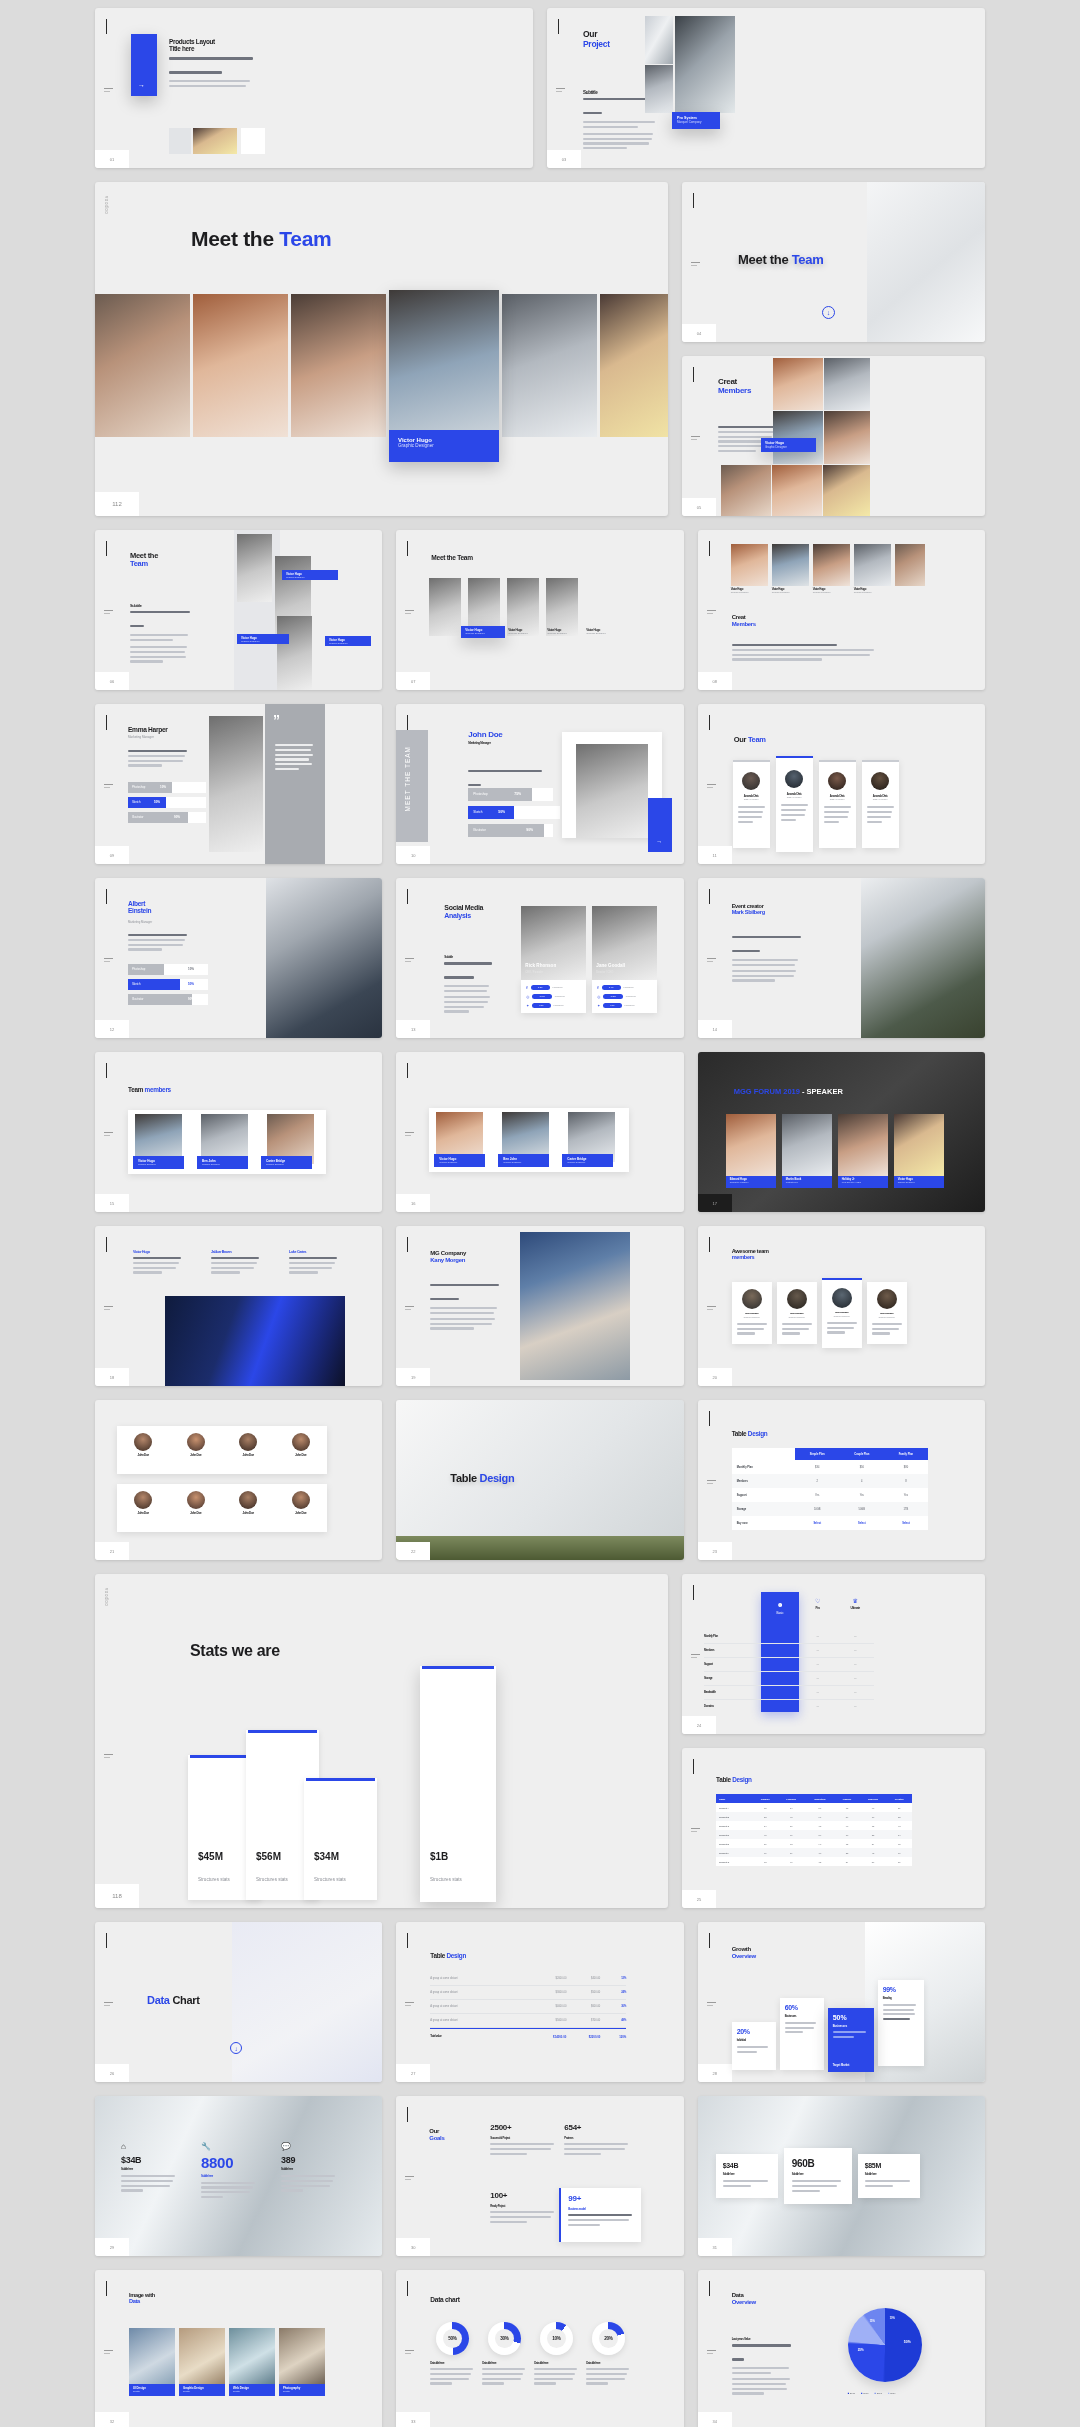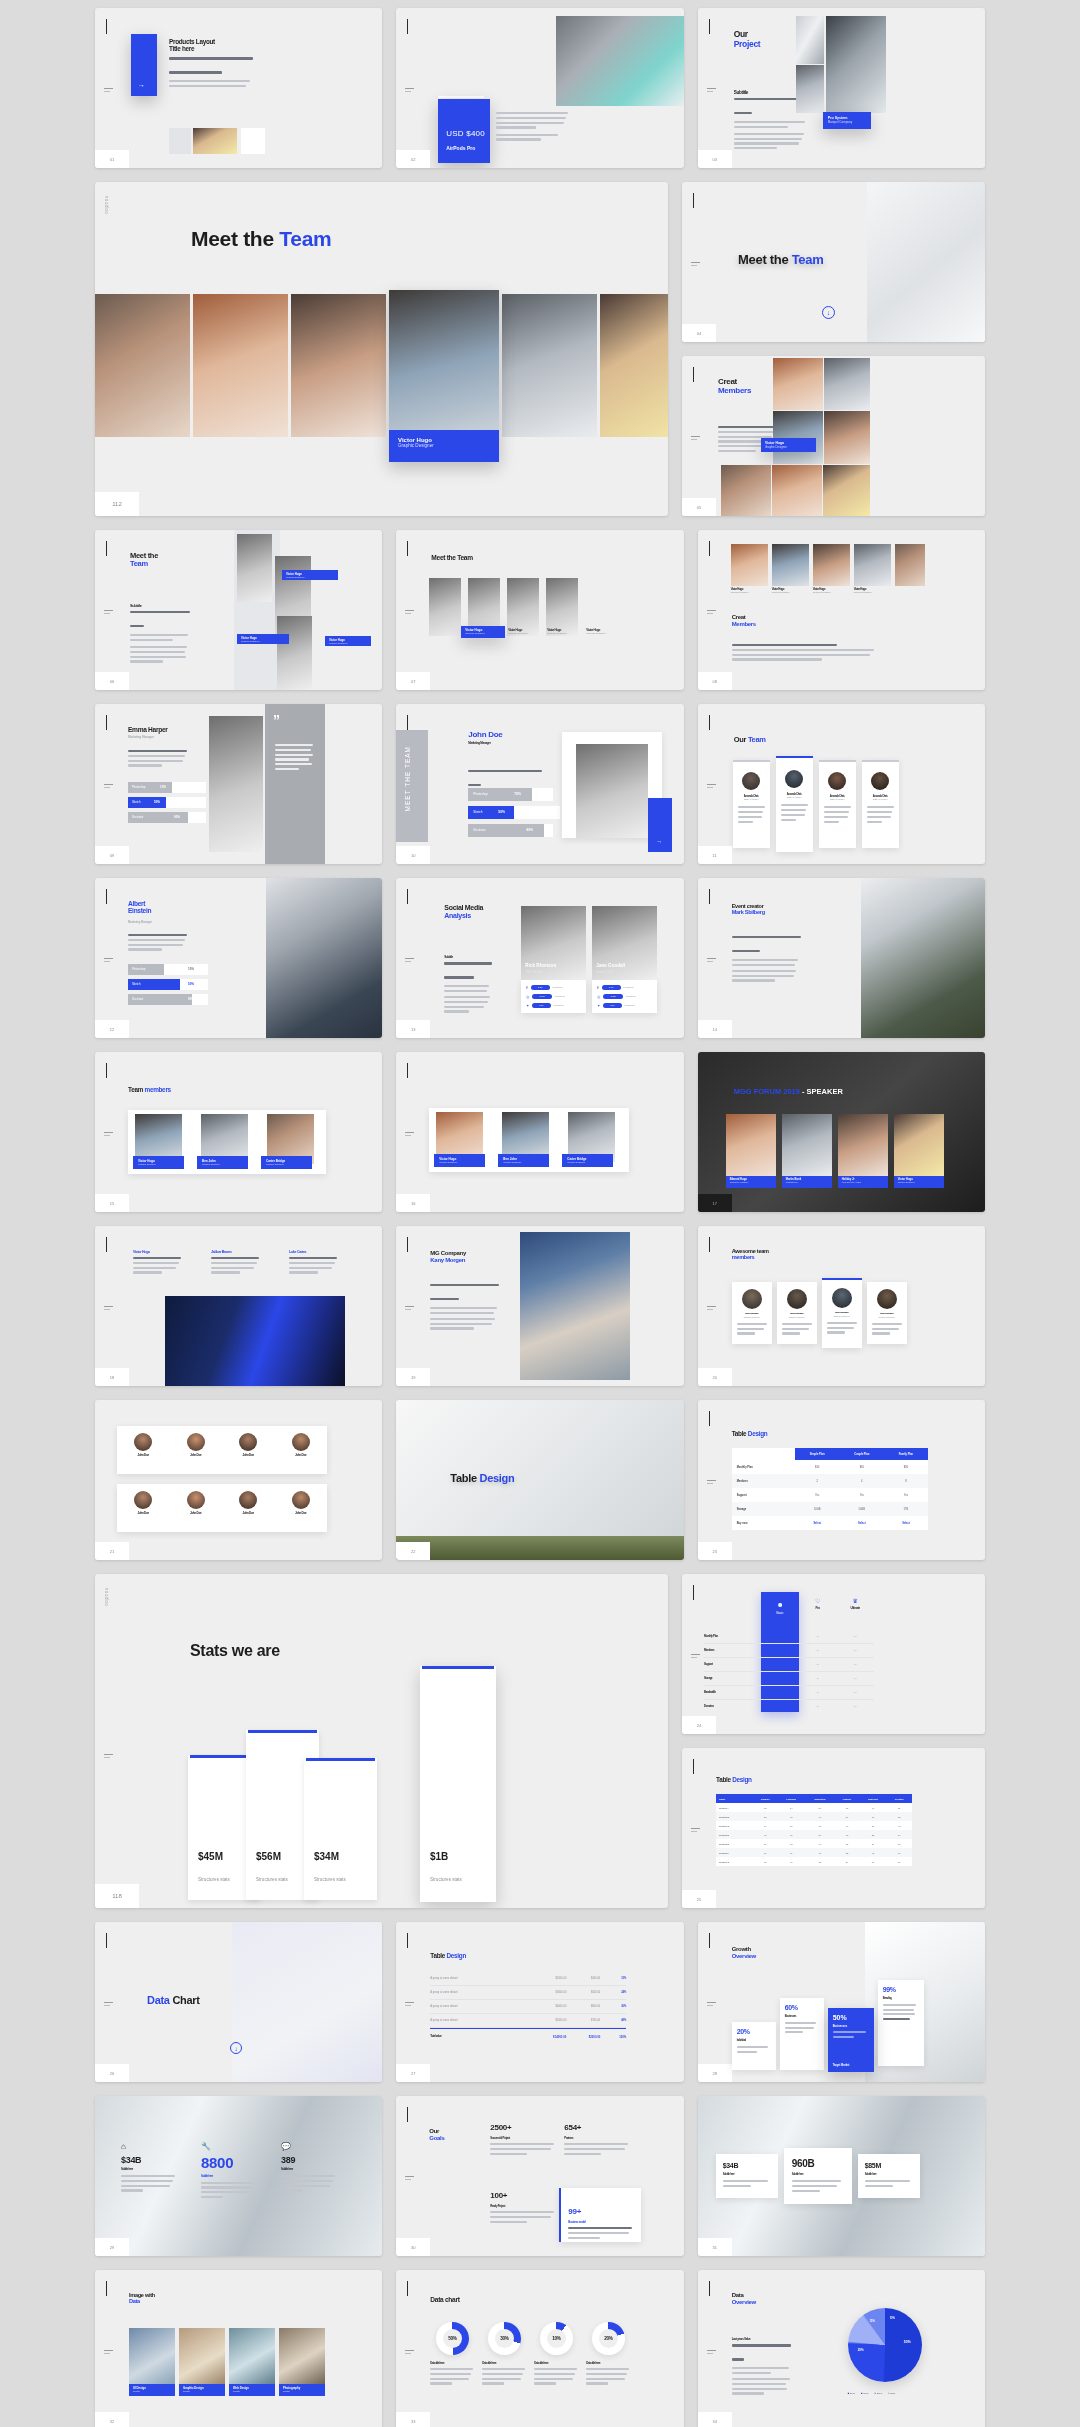--- a/index.html
+++ b/index.html
@@ -79,39 +79,20 @@
           <div class="lo b" style="width:96%"></div><div class="lo b" style="width:60%;display:inline-block"></div>
           <div class="lo" style="width:92%"></div><div class="lo" style="width:88%"></div>
         </div>
       </div>
       <div class="ph" style="position:absolute;left:74px;bottom:14px;width:22px;height:26px;background:#e2e4e7;"></div>
       <div class="img p6" style="position:absolute;left:98px;bottom:14px;width:44px;height:26px;"></div>
       <div style="position:absolute;left:146px;bottom:14px;width:24px;height:26px;background:#fff;"></div>
       <div class="ptab">01</div>
     </div>
 
-    <div class="slide s-sm">
-      <div class="tick"></div>
-      <div class="dash"></div>
-      <div class="img desk" style="position:absolute;right:0;top:8px;width:128px;height:90px;"></div>
-      <div style="position:absolute;left:42px;top:88px;width:46px;height:2px;background:#fff;"></div>
-      <div class="bluebox shadow" style="position:absolute;left:42px;top:91px;width:52px;height:64px;">
-        <div style="position:absolute;left:8px;top:30px;color:#fff;font-size:8px;letter-spacing:.2px;">USD $400</div>
-        <div style="position:absolute;left:8px;top:46px;color:#fff;font-size:5px;font-weight:bold;">AirPods Pro</div>
-      </div>
-      <div style="position:absolute;left:100px;top:104px;width:72px;">
-        <div class="lo" style="width:100%"></div>
-          <div class="lo" style="width:97%"></div>
-        <div class="lo" style="width:94%"></div>
-          <div class="lo" style="width:55%"></div>
-        <div class="lo" style="width:86%;margin-top:5px;"></div>
-          <div class="lo" style="width:62%"></div>
-      </div>
-      <div class="ptab">02</div>
-    </div>
 
     <div class="slide s-sm">
       <div class="tick"></div>
       <div class="dash"></div>
       <div style="position:absolute;left:36px;top:22px;">
         <div class="h1" style="font-size:8.5px;">Our</div>
         <div class="h1 blue" style="font-size:8.5px;">Project</div>
       </div>
       <div style="position:absolute;left:36px;top:82px;width:78px;">
         <div class="h1" style="font-size:4.6px;margin-bottom:3px;">Subtitle</div>
@@ -883,21 +864,21 @@
         <div style="position:absolute;left:0;bottom:0;width:73px;height:145px;background:#fff;box-shadow:0 2px 6px rgba(0,0,0,.10);">
           <div style="position:absolute;left:2px;right:2px;top:0;height:2.5px;background:#2b47e8;"></div>
           <div class="barlbl" style="position:absolute;left:10px;bottom:38px;font-size:10px;">$45M</div>
           <div class="tiny" style="position:absolute;left:10px;bottom:16px;font-size:4.6px;width:40px;">Structures stats</div>
         </div>
         <div style="position:absolute;left:58px;bottom:0;width:73px;height:170px;background:#fff;box-shadow:0 2px 6px rgba(0,0,0,.10);">
           <div style="position:absolute;left:2px;right:2px;top:0;height:2.5px;background:#2b47e8;"></div>
           <div class="barlbl" style="position:absolute;left:10px;bottom:38px;font-size:10px;">$56M</div>
           <div class="tiny" style="position:absolute;left:10px;bottom:16px;font-size:4.6px;width:40px;">Structures stats</div>
         </div>
-        <div style="position:absolute;left:116px;bottom:0;width:73px;height:142px;background:#fff;box-shadow:0 2px 6px rgba(0,0,0,.10);">
+        <div style="position:absolute;left:116px;bottom:0;width:73px;height:122px;background:#fff;box-shadow:0 2px 6px rgba(0,0,0,.10);">
           <div style="position:absolute;left:2px;right:2px;top:0;height:2.5px;background:#2b47e8;"></div>
           <div class="barlbl" style="position:absolute;left:10px;bottom:38px;font-size:10px;">$34M</div>
           <div class="tiny" style="position:absolute;left:10px;bottom:16px;font-size:4.6px;width:40px;">Structures stats</div>
         </div>
         <div style="position:absolute;left:232px;bottom:-2px;width:76px;height:236px;background:#fff;box-shadow:0 6px 16px rgba(0,0,0,.18);">
           <div style="position:absolute;left:2px;right:2px;top:0;height:3px;background:#2b47e8;"></div>
           <div class="barlbl" style="position:absolute;left:10px;bottom:40px;font-size:10px;">$1B</div>
           <div class="tiny" style="position:absolute;left:10px;bottom:18px;font-size:4.6px;width:40px;">Structures stats</div>
         </div>
       </div>
@@ -1227,21 +1208,21 @@
       </div>
       <div style="position:absolute;left:94px;top:96px;width:66px;">
         <div class="h1" style="font-size:8px;">100+</div>
         <div class="h1" style="font-size:2.8px;margin-top:4px;">Ready Project</div>
         <div style="margin-top:3px;">
             <div class="lo" style="width:96%"></div>
             <div class="lo" style="width:92%"></div>
             <div class="lo" style="width:55%"></div>
           </div>
       </div>
-      <div class="card" style="position:absolute;left:163px;top:92px;width:82px;height:54px;border-left:2px solid #2b47e8;padding:20px 7px;">
+      <div class="card" style="position:absolute;left:163px;top:92px;width:82px;height:54px;border-left:2px solid #2b47e8;padding:7px 7px;">
         <div class="h1 blue" style="font-size:8px;">99+</div>
         <div class="h1 blue" style="font-size:2.8px;margin-top:4px;">Business model</div>
         <div style="margin-top:3px;">
             <div class="lo b" style="width:96%"></div>
             <div class="lo" style="width:92%"></div>
             <div class="lo" style="width:48%"></div>
           </div>
       </div>
       <div class="ptab">30</div>
     </div>

